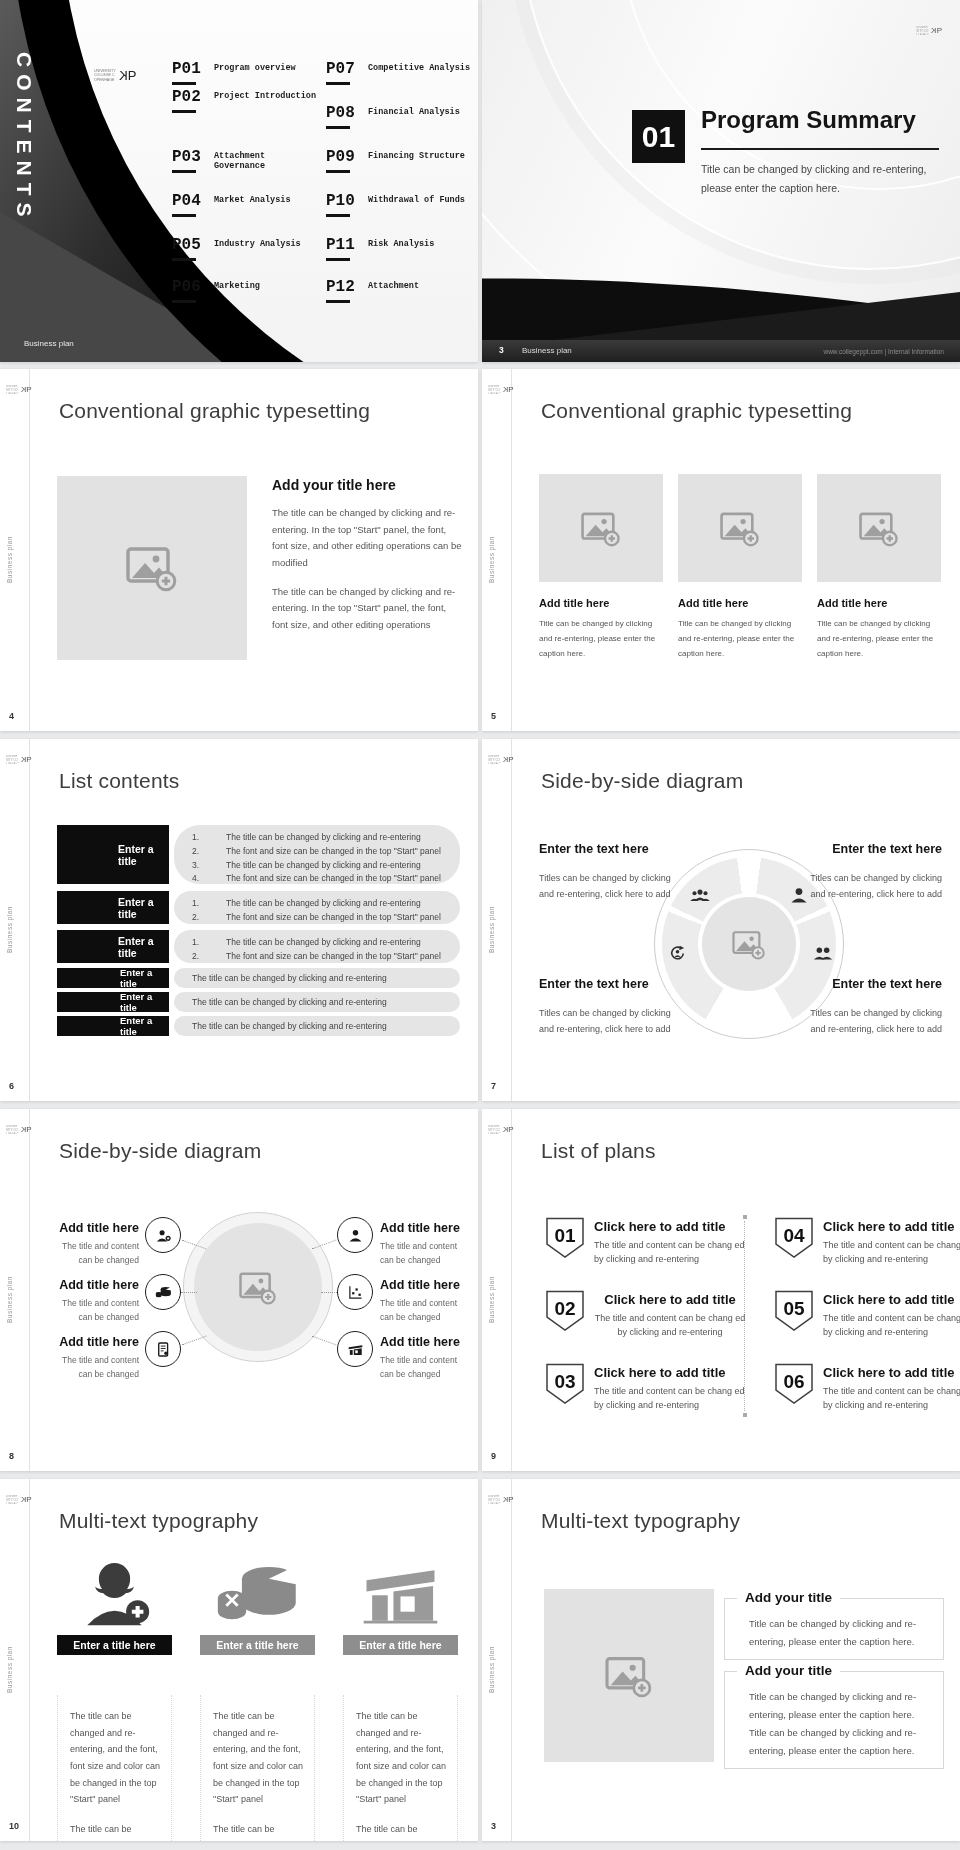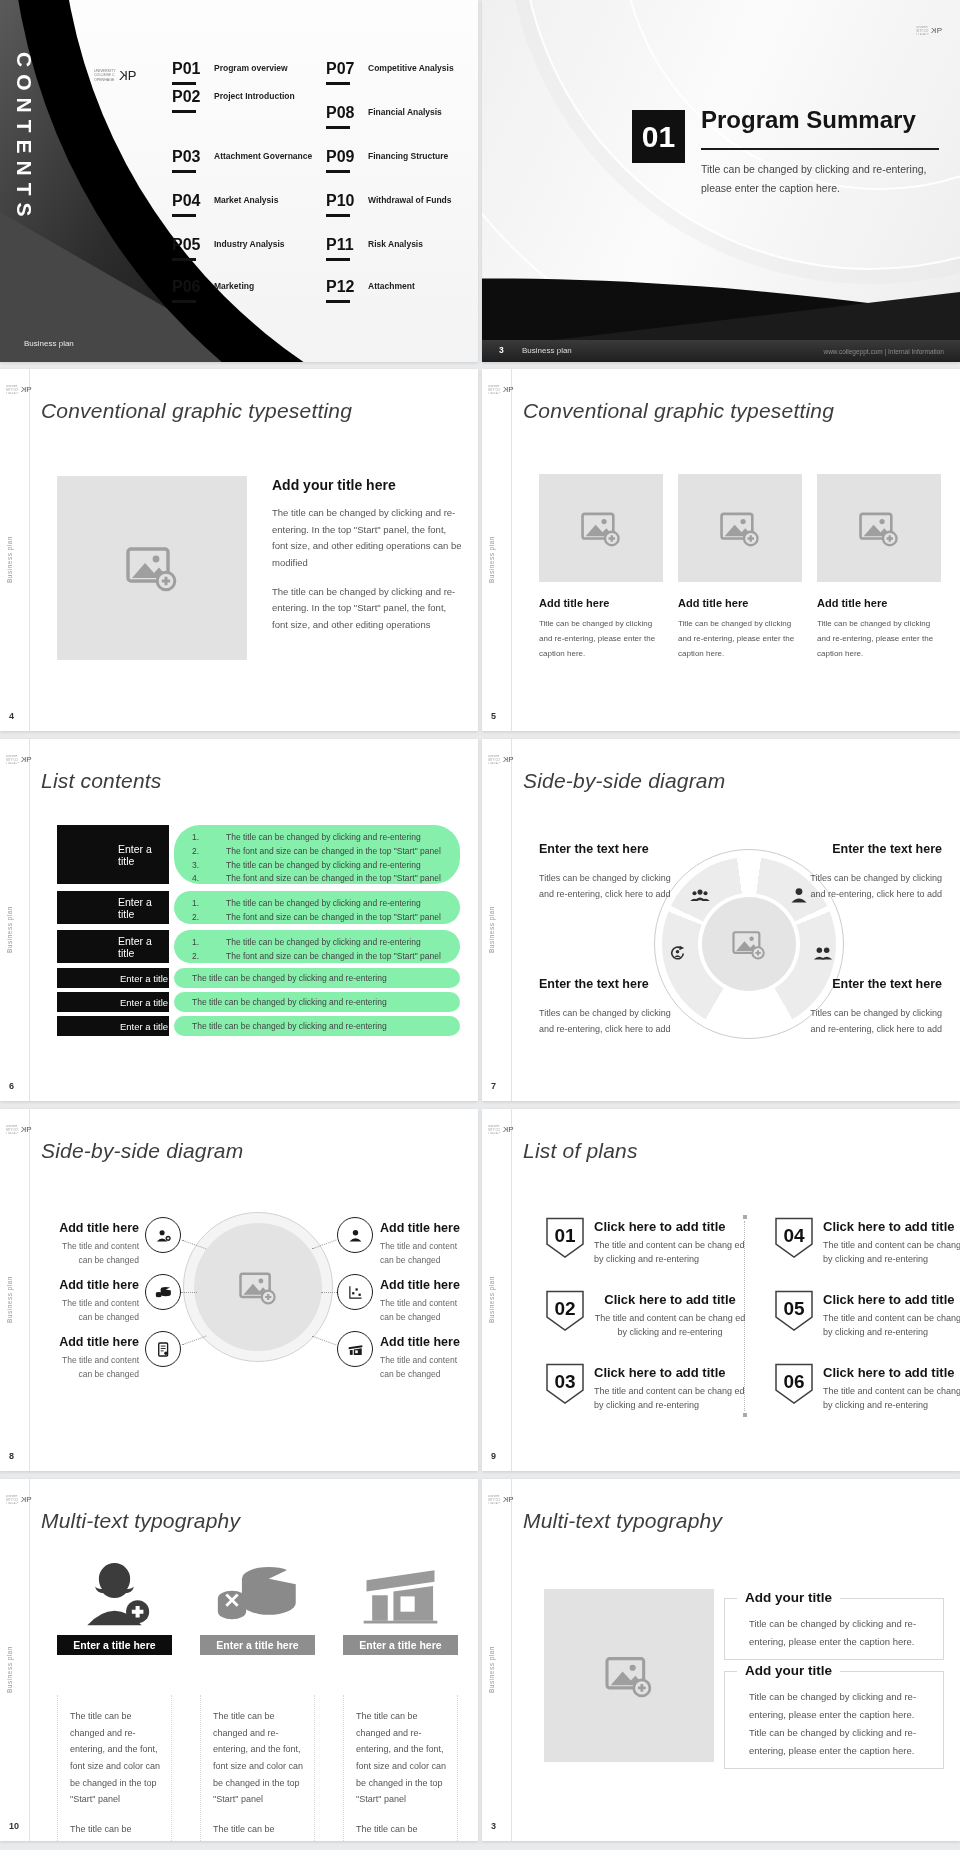--- a/index.html
+++ b/index.html
@@ -8,21 +8,21 @@
   .slide { position:absolute; width:478px; height:362px; background:#fff; overflow:hidden; box-shadow:0 1px 3px rgba(0,0,0,.12); }
 
   
   .rail { position:absolute; left:0; top:0; bottom:0; width:30px; border-right:1px solid #e3e3e3; background:#fff; }
   .mini-logo { position:absolute; left:6px; top:16px; display:flex; gap:2px; align-items:center; z-index:5; }
   .mlines { display:inline-block; width:13px; height:9px; font-size:3px; line-height:1.25; color:#9a9a9a; overflow:hidden; word-break:break-all; }
   .mkp { font-size:8px; color:#555; }
   .kflip { display:inline-block; transform:scaleX(-1); }
   .vlabel { position:absolute; left:6px; top:46%; writing-mode:vertical-rl; transform:rotate(180deg); font-size:6.5px; color:#999; letter-spacing:.5px; z-index:5; }
   .pagenum { position:absolute; left:9px; bottom:10px; font-size:9px; font-weight:bold; color:#333; z-index:5; }
-  .stitle { position:absolute; left:41px; top:30px; font-size:21px; font-weight:300; color:#3d3d3d; letter-spacing:.2px;font-style:italic; }
+  .stitle { position:absolute; left:59px; top:30px; font-size:21px; font-weight:300; color:#3d3d3d; letter-spacing:.2px; }
 
   
   .ph { background:#e2e2e2; display:flex; align-items:center; justify-content:center; }
   .phsvg { display:block; }
   .phsvg .frame { fill:none; stroke:#9f9f9f; stroke-width:1.7; }
   .phsvg .dot, .phsvg .mtn { fill:#9f9f9f; }
   .phsvg .plus-c { fill:var(--phbg,#e2e2e2); stroke:#9f9f9f; stroke-width:1.5; }
   .phsvg .plus { stroke:#9f9f9f; stroke-width:1.5; fill:none; }
 
   .icon svg { display:block; width:100%; height:100%; }
@@ -33,21 +33,21 @@
 
   
   #s1 { left:0; top:0; background:linear-gradient(120deg,#5a5a5a 0%,#2d2d2d 35%,#101010 70%); }
   .s1-wedge { position:absolute; left:0; bottom:0; width:260px; height:150px; background:#474747; clip-path:polygon(0 0,100% 100%,0 100%); }
   .s1-black { position:absolute; left:10px; top:-710px; width:1220px; height:1220px; border-radius:50%; background:#000; }
   .s1-white { position:absolute; left:60px; top:-660px; width:1120px; height:1120px; border-radius:50%; background:linear-gradient(180deg,#ffffff 55%,#f0f0f0 100%); }
   .s1-vtitle { position:absolute; left:12px; top:52px; writing-mode:vertical-rl; font-size:21px; font-weight:600; letter-spacing:7px; color:#fff; z-index:4; }
   .s1-logo { position:absolute; left:94px; top:68px; display:flex; gap:3px; align-items:center; z-index:4; }
   .s1-logo .mlines { width:22px; height:13px; font-size:3.6px; color:#777; }
   .s1-logo .mkp { font-size:13px; color:#222; font-weight:400; }
-  .toc-item { position:absolute; z-index:4; width:146px; }
+  .toc-item { position:absolute; z-index:4; width:146px;font-family:Liberation Mono, monospace; }
   .toc-num { font-size:16px; font-weight:bold; color:#121212; }
   .toc-bar { width:24px; height:3px; background:#121212; margin-top:4px; }
   .toc-label { position:absolute; left:42px; top:3px; font-size:8.5px; font-weight:bold; color:#1d1d1d; }
   .s1-footer { position:absolute; left:24px; bottom:14px; font-size:8px; color:#e8e8e8; z-index:4; }
 
   
   #s2 { left:482px; top:0; background:linear-gradient(115deg,#f0f0f0 0%,#fbfbfb 45%,#ededed 100%); }
   .arc { position:absolute; border-radius:50%; border:2px solid rgba(255,255,255,.9); }
   .a1 { width:700px; height:700px; right:-260px; top:-430px; box-shadow:0 0 0 14px rgba(230,230,230,.35); }
   .a2 { width:520px; height:520px; right:-180px; top:-330px; }
@@ -77,22 +77,22 @@
   .s5-card { position:absolute; top:105px; width:124px; }
   .s5-card .ph { width:124px; height:108px; }
   .s5-card h4 { margin-top:15px; font-size:11px; font-weight:bold; color:#141414; }
   .s5-card p { margin-top:7px; font-size:8px; color:#555; line-height:1.9; }
 
   
   #s6 { left:0; top:739px; }
   .lrow { position:absolute; left:57px; width:403px; display:flex; }
   .lbox { width:112px; background:#0d0d0d; color:#fff; display:flex; align-items:center; gap:8px; padding-left:13px; flex:none; }
   .lbox .icon { width:16px; height:13px; flex:none; }
-  .lbox span { font-size:10.5px; font-weight:normal;padding-left:20px; }
-  .lpanel { flex:1; margin-left:5px; background:#86efac; color:#444;border-radius:26px; }
+  .lbox span { font-size:10.5px; font-weight:bold;padding-left:20px; }
+  .lpanel { flex:1; margin-left:5px; background:#e5e5e5; color:#444;border-radius:26px; }
   .lpanel ol { list-style:none; counter-reset:n; padding:6px 8px 6px 10px; }
   .lpanel ol li { counter-increment:n; font-size:8.5px; line-height:1.62; color:#444; display:flex; }
   .lpanel ol li::before { content:counter(n) "."; width:34px; flex:none; text-align:left; padding-left:8px; }
   .lpanel.single { display:flex; align-items:center; padding-left:18px; font-size:8.5px; }
   .lrow.small .lbox { padding-left:16px; gap:7px; }
   .lrow.small .lbox .icon { width:13px; height:11px; }
   .lrow.small .lbox span { font-size:9.5px; }
 
   
   #s7 { left:482px; top:739px; }

